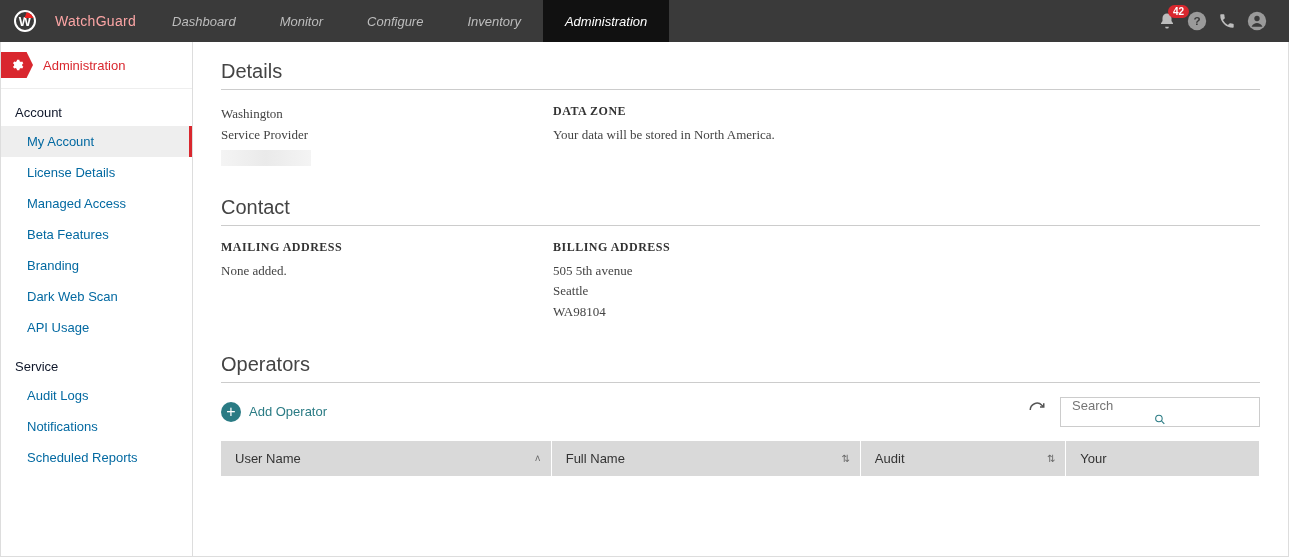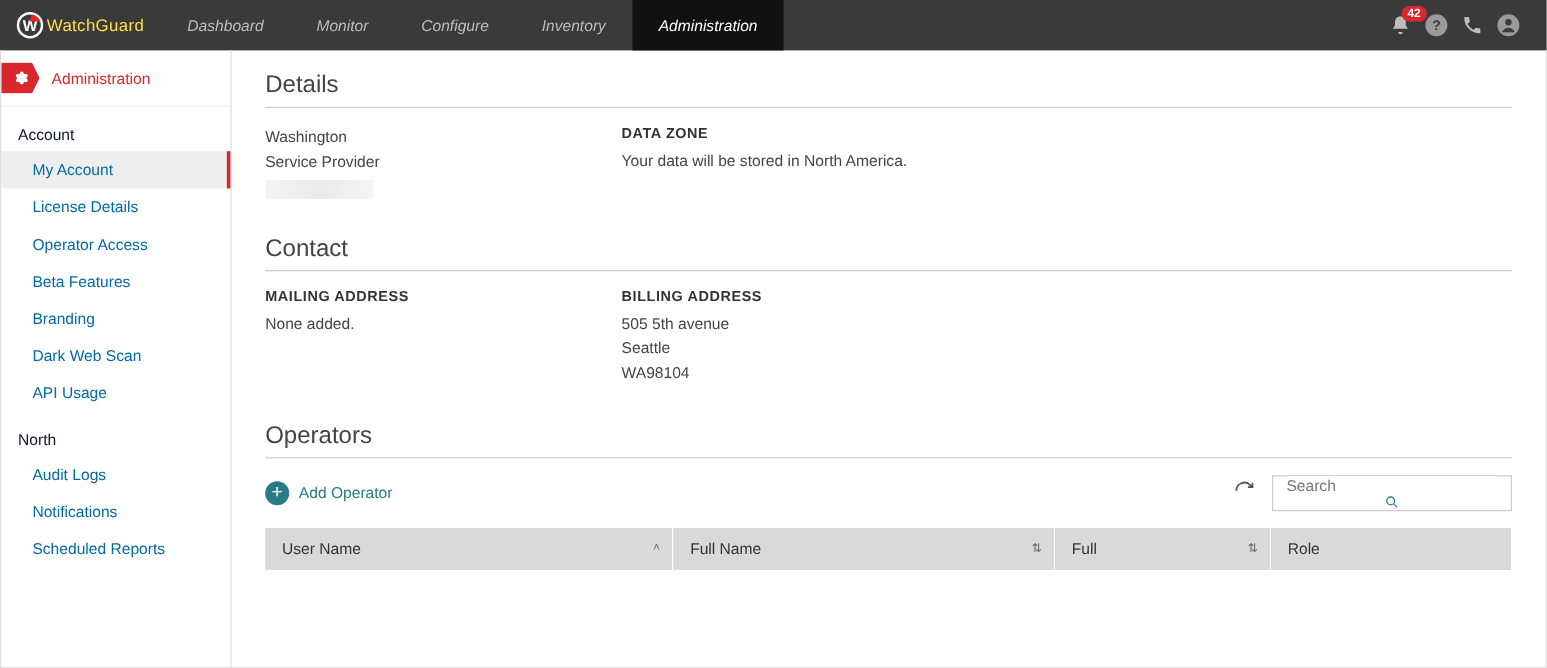--- a/index.html
+++ b/index.html
@@ -1,41 +1,41 @@
 <!DOCTYPE html>
 <html><head>
 <meta charset="utf-8">
 <style>
   * { box-sizing: border-box; margin: 0; padding: 0; }
   body { font-family: Arial, Helvetica, sans-serif; font-size: 13px; color: #333; background: #fff; width:1289px; }
   .topbar { background:#3a3a3a; height:42px; display:flex; align-items:center; padding:0 0 0 0; }
   .logo { display:flex; align-items:center; padding:0 14px; height:100%; }
   .logo-badge { width:22px; height:22px; border:2px solid #fff; border-radius:50%; display:flex; align-items:center; justify-content:center; color:#fff; font-weight:bold; font-size:13px; position:relative; overflow:hidden; }
   .logo-badge::after { content:''; position:absolute; top:-2px; right:-4px; width:12px; height:8px; background:#e22; transform:skew(-20deg); }
-  .logo-text { color:#fde047; font-size:14px; margin-left:3px; letter-spacing:.3px; }
+  .logo-text { color:#fca5a5; font-size:14px; margin-left:19px; letter-spacing:.3px; }
   .nav-items { display:flex; height:100%;font-style:italic; }
   .nav-item { color:#bdbdbd; padding:0 22px; display:flex; align-items:center; height:100%; font-size:13px; cursor:pointer; }
   .nav-item.active { background:#111; color:#fff; }
   .nav-spacer { flex:1; }
   .nav-icons { display:flex; align-items:center; gap:10px; padding-right:22px; }
   .nav-icon { width:20px; height:20px; display:flex; align-items:center; justify-content:center; position:relative; cursor:pointer; }
   .nav-icon svg { fill:#bdbdbd; }
   .badge { position:absolute; top:-6px; right:-12px; background:#d9272e; color:#fff; font-size:10px; border-radius:8px; padding:1px 5px; font-weight:bold; }
   .shell { display:flex; height:515px; border:1px solid #ddd; border-top:none; }
   .sidebar { width:192px; border-right:1px solid #ddd; display:flex; flex-direction:column; }
   .sidebar-header { display:flex; align-items:center; padding:10px 12px; color:#d9272e; border-bottom:1px solid #eee; }
   .gear-tab { width:32px; height:26px; background:#d9272e; display:flex; align-items:center; justify-content:center; margin-right:10px; margin-left:-12px; clip-path: polygon(0 0, 80% 0, 100% 50%, 80% 100%, 0 100%);}
   .gear-tab svg { fill:#fff; }
   .sidebar-header-label { color:#d9272e; font-size:13px; }
   .side-group-title { color:#0f172a; padding:16px 14px 6px; font-size:13px; }
   .side-item { padding:8px 14px 8px 26px; color:#0369a1; cursor:pointer; font-size:13px; }
   .side-item.active { background:#eee; border-right:3px solid #d9272e; }
   .main { flex:1; padding:18px 28px; overflow:auto; }
   .section-title { font-size:20px; font-weight:400; color:#444; border-bottom:1px solid #ccc; padding-bottom:6px; margin-bottom:14px; }
-  .details-row { display:flex; gap:57px; margin-bottom:30px; }
+  .details-row { display:flex; gap:92px; margin-bottom:30px;font-family:Liberation Serif, serif; }
   .col { min-width:240px; }
   .label-upper { font-weight:bold; font-size:12px; letter-spacing:.5px; color:#333; margin-bottom:6px; text-transform:uppercase; }
   .plain { color:#444; font-size:13px; line-height:1.6; }
   .redacted { background:linear-gradient(90deg,#f4f4f4,#eaeaea,#f4f4f4); height:16px; width:90px; margin-top:4px; }
   .operators-bar { display:flex; align-items:center; justify-content:space-between; margin-top:10px; margin-bottom:14px; }
   .add-op { display:flex; align-items:center; gap:8px; color:#2a7b84; cursor:pointer; }
   .add-icon { width:20px; height:20px; border-radius:50%; background:#2a7b84; display:flex; align-items:center; justify-content:center; color:#fff; font-size:16px; line-height:1; }
   .op-right { display:flex; align-items:center; gap:14px; }
   .refresh-icon { cursor:pointer; }
   .search-box { display:flex; align-items:center; border:1px solid #ccc; height:30px; width:200px; padding:0 8px;flex-direction:column; }
@@ -95,26 +95,26 @@
       <div class="gear-tab">
         <svg width="14" height="14" viewBox="0 0 24 24">
             <path d="M12 8a4 4 0 1 0 0 8 4 4 0 0 0 0-8zm9 4a7 7 0 0 0-.1-1.2l2-1.6-2-3.4-2.4 1a7 7 0 0 0-2-1.2L16 3h-4l-.5 2.6a7 7 0 0 0-2 1.2l-2.4-1-2 3.4 2 1.6A7 7 0 0 0 7 12a7 7 0 0 0 .1 1.2l-2 1.6 2 3.4 2.4-1a7 7 0 0 0 2 1.2L12 21h4l.5-2.6a7 7 0 0 0 2-1.2l2.4 1 2-3.4-2-1.6A7 7 0 0 0 21 12z"></path>
           </svg>
       </div>
       <span class="sidebar-header-label">Administration</span>
     </div>
     <div class="side-group-title">Account</div>
     <div class="side-item active">My Account</div>
     <div class="side-item">License Details</div>
-    <div class="side-item">Operator Access</div>
+    <div class="side-item">Managed Access</div>
     <div class="side-item">Beta Features</div>
     <div class="side-item">Branding</div>
     <div class="side-item">Dark Web Scan</div>
     <div class="side-item">API Usage</div>
-    <div class="side-group-title">North</div>
+    <div class="side-group-title">Service</div>
     <div class="side-item">Audit Logs</div>
     <div class="side-item">Notifications</div>
     <div class="side-item">Scheduled Reports</div>
   </div>
 
   <div class="main">
     <div class="section-title">Details</div>
     <div class="details-row">
       <div class="col">
         <div class="plain">Washington</div>
@@ -161,19 +161,19 @@
             </svg>
         </div>
       </div>
     </div>
 
     <table class="ops">
       <thead>
         <tr>
           <th><span>User Name</span><span class="sort-ind">˄</span></th>
           <th><span>Full Name</span><span class="sort-ind">⇅</span></th>
-          <th><span>Full</span><span class="sort-ind">⇅</span></th>
-          <th><span>Role</span></th>
+          <th><span>Audit</span><span class="sort-ind">⇅</span></th>
+          <th><span>Your</span></th>
         </tr>
       </thead>
     </table>
   </div>
 </div>
 
 </body></html>

